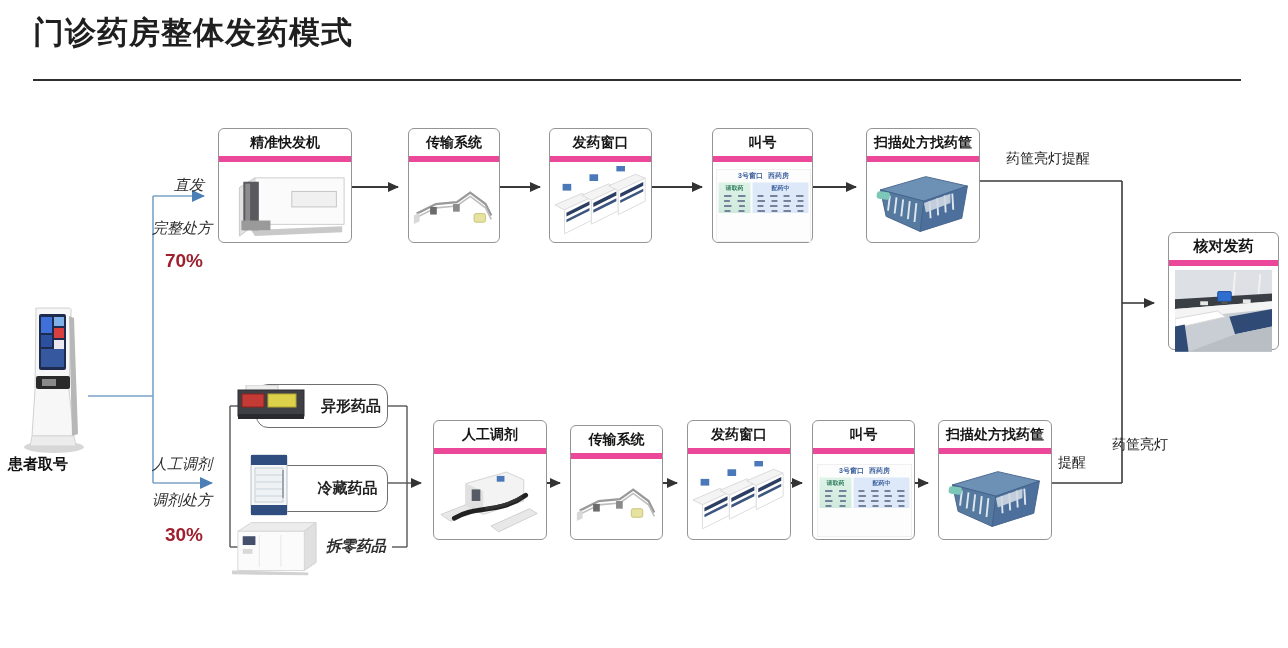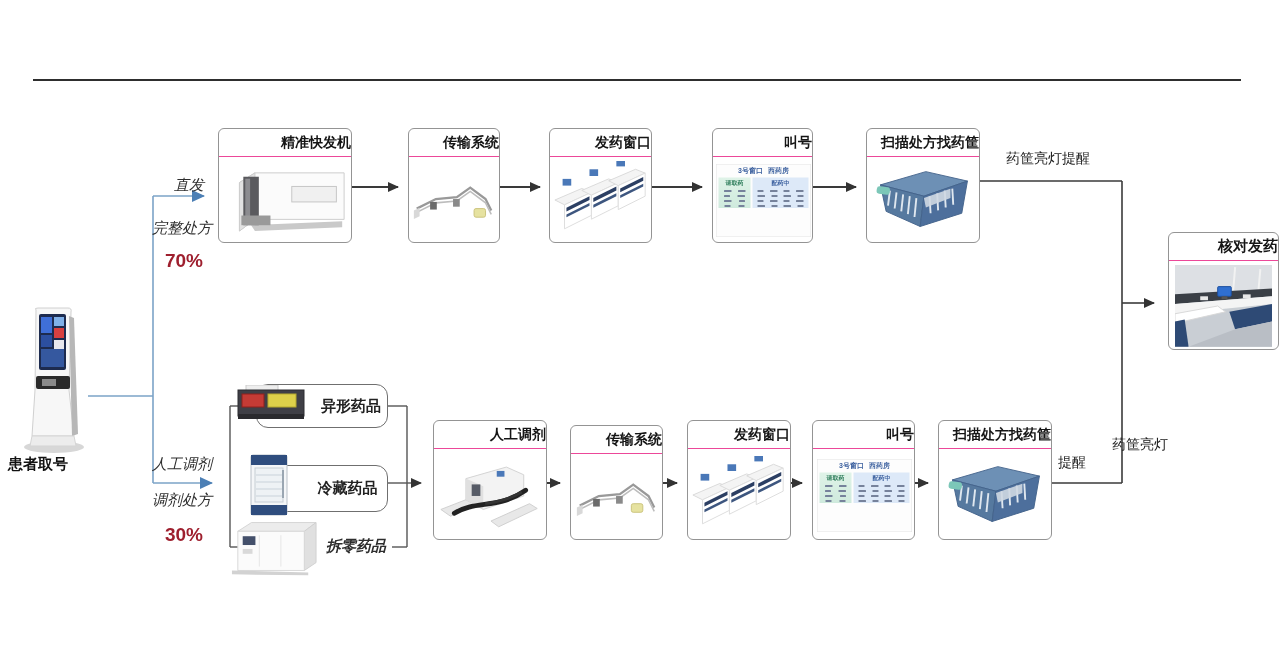--- a/index.html
+++ b/index.html
@@ -4,22 +4,22 @@
 <style>
   html,body{margin:0;padding:0;background:#ffffff;}
   .canvas{position:relative;width:1288px;height:648px;background:#ffffff;overflow:hidden;
           font-family:"Liberation Sans",sans-serif;}
   .title{position:absolute;left:33px;top:12px;font-size:31px;font-weight:900;
          color:#1f1f1f;letter-spacing:1px;}
   .title-divider{position:absolute;left:33px;top:79px;width:1208px;height:2px;background:#2e2e2e;}
   svg.connectors{position:absolute;left:0;top:0;z-index:1;}
   .box{position:absolute;background:#fff;border:1px solid #949494;border-radius:6px;
        box-sizing:border-box;z-index:2;}
-  .box .hd{height:27px;line-height:26px;text-align:right;font-weight:700;font-size:14px;
-           color:#151515;border-bottom:1px solid #ec4899;border-radius:6px 6px 0 0;
+  .box .hd{height:27px;line-height:26px;text-align:center;font-weight:700;font-size:14px;
+           color:#151515;border-bottom:6px solid #ec4899;border-radius:6px 6px 0 0;
            white-space:nowrap;overflow:hidden;}
   .box .bd{position:relative;display:flex;align-items:center;justify-content:center;
            height:calc(100% - 27px);overflow:hidden;}
   .lbl{position:absolute;color:#2e2e2e;font-size:15px;text-align:center;z-index:3;white-space:nowrap;font-style:italic;}
   .pct{position:absolute;color:#9e1f2e;font-weight:800;font-size:19px;text-align:center;z-index:3;}
   .drugbox{position:absolute;background:#fff;border:1.3px solid #6f6f6f;border-radius:12px;
            box-sizing:border-box;z-index:2;display:flex;align-items:center;}
   .drugbox .dlabel{flex:1;text-align:center;font-size:15px;font-weight:700;color:#222;}
   .drugimg{position:absolute;z-index:4;}
   .kiosk-wrap{position:absolute;left:12px;top:306px;width:84px;height:148px;z-index:2;}
@@ -40,20 +40,21 @@
   .cb-right .cb-ph{color:#3a5f9e;}
   .fake-row{display:flex;justify-content:space-around;margin:6px 4px 0 4px;}
   .fake-bar{height:4px;background:#76829b;border-radius:1px;}
   .fb-w14{width:15px;} .fb-w12{width:12px;}
 </style>
 </head>
 <body>
 
 <div class="canvas">
 
+  <div class="title">门诊药房整体发药模式</div>
   <div class="title-divider"></div>
 
   <svg class="connectors" width="1288" height="648" viewBox="0 0 1288 648">
     <defs>
       <marker id="ah-dark" markerUnits="userSpaceOnUse" markerWidth="12" markerHeight="10" refX="10" refY="5" orient="auto">
           <path d="M0,0 L11,5 L0,10 Z" fill="#333333"></path>
         </marker>
       <marker id="ah-blue" markerUnits="userSpaceOnUse" markerWidth="14" markerHeight="12" refX="12" refY="6" orient="auto">
           <path d="M0,0 L13,6 L0,12 Z" fill="#4c7fb5"></path>
         </marker>

